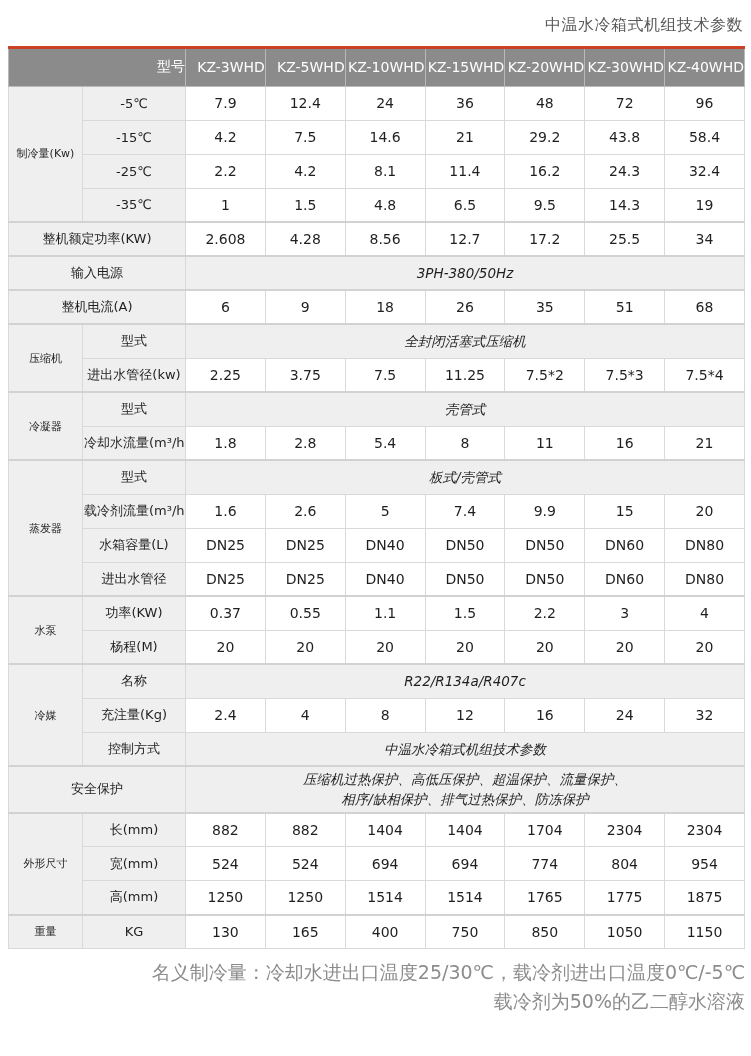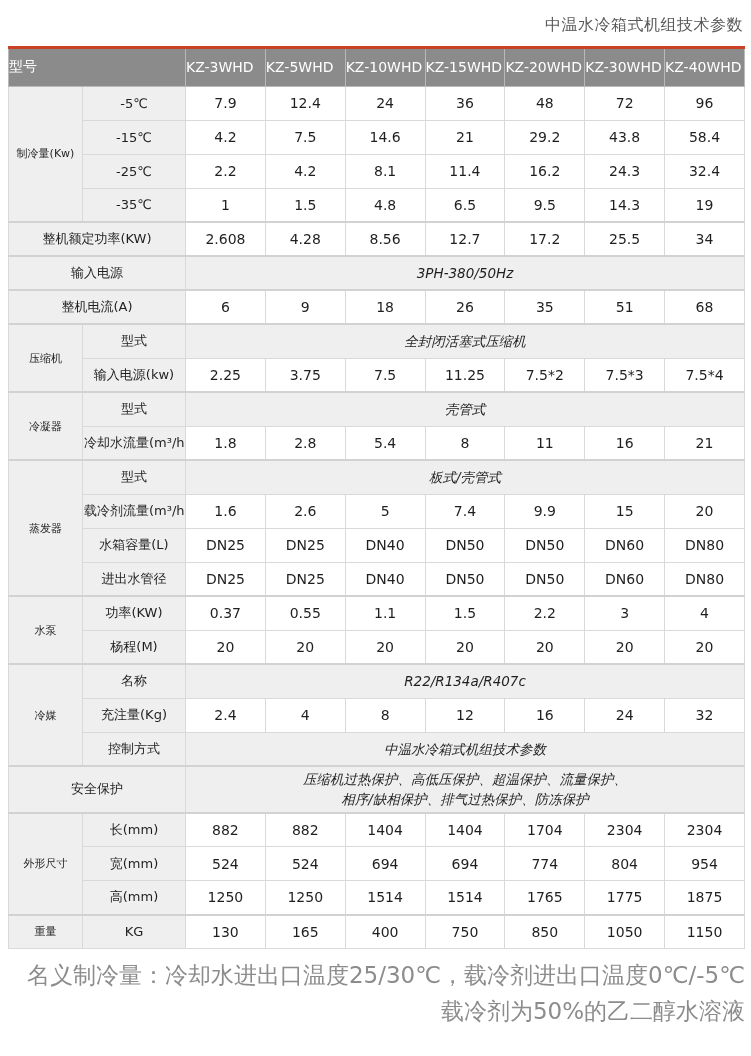--- a/index.html
+++ b/index.html
@@ -28,21 +28,21 @@
     table-layout: fixed;
     font-size: 14px;
   }
   thead th {
     background: var(--header-bg, #8b8b8b);
     color: var(--header-text, #ffffff);
     font-weight: 400;
     height: 37px;
     border: 1px solid #b9b9b9;
     border-top: none;
-    text-align: left;
+    text-align: right;
     vertical-align: middle;
     overflow: hidden;
     white-space: nowrap;
   }
   tbody th, tbody td {
     border: 1px solid var(--grid-border, #d9d9d9);
     text-align: center;
     vertical-align: middle;
     height: 34px;
     padding: 2px 1px;
@@ -50,21 +50,21 @@
     overflow: hidden;
   }
   tbody th.grp { background: var(--label-cell-bg, #efefef); font-size: 11px; }
   tbody th.lbl { background: var(--label-cell-bg, #efefef); font-size: 13px; white-space: nowrap; }
   tbody td.val { background: var(--data-cell-bg, #ffffff); }
   tbody td.mrg { background: var(--label-cell-bg, #efefef); font-size: 13.5px; line-height: 1.5; font-style: italic; }
   tr.sec > th, tr.sec > td { border-top: 2px solid #d2d2d2; }
   .footnote {
     text-align: right;
     color: var(--footnote-text, #8c8c8c);
-    font-size: 23px;
+    font-size: 19px;
     line-height: 1.55;
     padding: 9px 6px 0 0;
   }
 </style>
 </head>
 <body>
 
 <div class="page">
   <h1 class="page-title">中温水冷箱式机组技术参数</h1>
 
@@ -158,21 +158,21 @@
             <td class="val">35</td>
             <td class="val">51</td>
             <td class="val">68</td>
           </tr>
           <tr class="sec">
             <th rowspan="2" class="grp">压缩机</th>
             <th class="lbl">型式</th>
             <td colspan="7" class="mrg">全封闭活塞式压缩机</td>
           </tr>
           <tr>
-            <th class="lbl">输入电源(kw)</th>
+            <th class="lbl">进出水管径(kw)</th>
             <td class="val">2.25</td>
             <td class="val">3.75</td>
             <td class="val">7.5</td>
             <td class="val">11.25</td>
             <td class="val">7.5*2</td>
             <td class="val">7.5*3</td>
             <td class="val">7.5*4</td>
           </tr>
           <tr class="sec">
             <th rowspan="2" class="grp">冷凝器</th>

